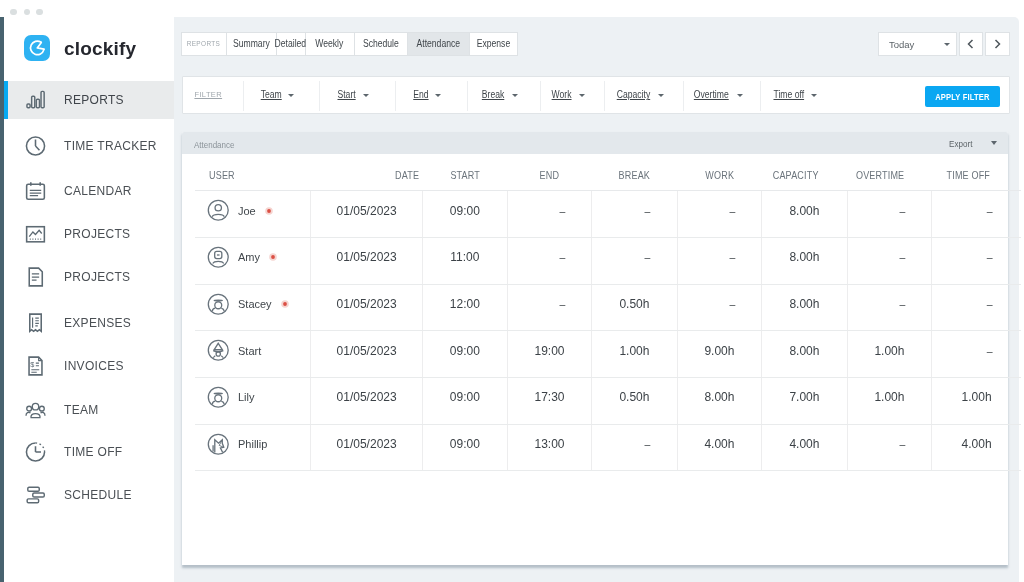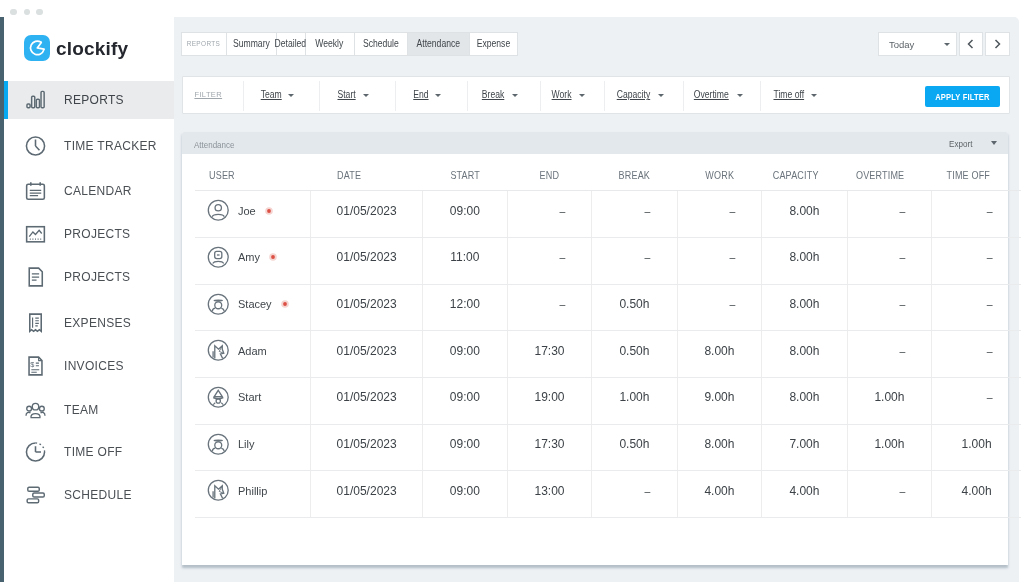--- a/index.html
+++ b/index.html
@@ -6,21 +6,21 @@
 html,body { width:1024px; height:582px; }
 body { font-family:"Liberation Sans",sans-serif; background:#ffffff; position:relative; overflow:hidden; }
 .cx { display:inline-block; transform:scaleX(0.86); }
 
 .dot { position:absolute; top:8.5px; width:6.5px; height:6.5px; border-radius:50%; background:#dadfe0; }
 .winedge { position:absolute; left:0; top:17px; width:3.5px; height:565px; background:#48636f; }
 .sidebar { position:absolute; left:3.5px; top:17px; width:170.5px; height:565px; background:#ffffff; }
 .main { position:absolute; left:174px; top:17px; width:845px; height:565px; background:#edf1f4; border-top-right-radius:5px; }
 
 .logobox { position:absolute; left:24px; top:35px; width:26px; height:26px; border-radius:7px; background:#2eb2f2; }
-.logotext { position:absolute; left:56px; top:37.5px; font-size:19px; font-weight:bold; color:#25272e; letter-spacing:0.2px; }
+.logotext { position:absolute; left:64px; top:37.5px; font-size:19px; font-weight:bold; color:#25272e; letter-spacing:0.2px; }
 
 .mitem { position:absolute; left:0; width:170.5px; height:40px; }
 .mitem .ic { position:absolute; left:23px; top:50%; transform:translateY(-50%); width:25px; height:25px; }
 .mitem .lb { position:absolute; left:64px; top:50%; transform:translateY(-50%); font-size:12px; color:#4a4f54; letter-spacing:0.3px; white-space:nowrap; }
 .active-bg { position:absolute; left:3.5px; top:81px; width:170.5px; height:38px; background:#e9ebec; }
 .active-bar { position:absolute; left:3.5px; top:81px; width:4.5px; height:38px; background:#07aaf2; }
 
 .tabbar { position:absolute; left:180.5px; top:31.5px; height:24px; display:flex; }
 .tab { height:24px; background:#ffffff; border:1px solid #dee2e5; border-left:none; display:flex; align-items:center; justify-content:center; font-size:10px; color:#40464b; }
 .tab.first { border-left:1px solid #dee2e5; font-size:7.5px; color:#a0a7ad; letter-spacing:0.4px; }
@@ -252,21 +252,21 @@
         <col style="width:84.6px">
         <col style="width:85.4px">
         <col style="width:84.6px">
         <col style="width:85.4px">
         <col style="width:84.6px">
         <col style="width:89.2px">
       </colgroup>
     <tbody>
         <tr>
           <th class="u"><span class="cx" style="transform-origin:left center">USER</span></th>
-          <th style="text-align:left;padding-left:26px;"><span class="cx" style="transform-origin:left center">DATE</span></th>
+          <th style="text-align:right;padding-left:26px;"><span class="cx" style="transform-origin:left center">DATE</span></th>
           <th><span class="cx">START</span></th>
           <th><span class="cx">END</span></th>
           <th><span class="cx">BREAK</span></th>
           <th><span class="cx">WORK</span></th>
           <th style="padding-right:17px"><span class="cx">CAPACITY</span></th>
           <th style="padding-right:19px"><span class="cx">OVERTIME</span></th>
           <th style="padding-right:17px"><span class="cx">TIME OFF</span></th>
         </tr>
     <tr>
           <td class="u">
@@ -340,41 +340,20 @@
           <td class="dsh">–</td>
           <td>8.00h</td>
           <td class="dsh">–</td>
           <td class="dsh">–</td>
         </tr>
     <tr>
           <td class="u">
             <div class="ucell">
               <svg width="22.5" height="22.5" viewBox="0 0 24 24" fill="none" stroke="#68737c" stroke-width="1.4">
                 <circle cx="12" cy="12" r="10.6"></circle>
-                <path d="M8.3 20.8 V7.2 L12.3 10.9 L16.3 7.3 L16.3 11 L17.9 15.3 L14.3 15.9 L16.6 20.5"></path>
-                <path d="M16.3 7.3 L13 13.2 L17.9 15.3" stroke-width="1"></path>
-                <path d="M6.5 13 V19.8"></path>
-              </svg>
-              <span class="uname">Adam</span>
-            </div>
-          </td>
-          <td>01/05/2023</td>
-          <td>09:00</td>
-          <td>17:30</td>
-          <td>0.50h</td>
-          <td>8.00h</td>
-          <td>8.00h</td>
-          <td class="dsh">–</td>
-          <td class="dsh">–</td>
-        </tr>
-    <tr>
-          <td class="u">
-            <div class="ucell">
-              <svg width="22.5" height="22.5" viewBox="0 0 24 24" fill="none" stroke="#68737c" stroke-width="1.4">
-                <circle cx="12" cy="12" r="10.6"></circle>
                 <path d="M12 4.6 L16.3 11.3 H7.7 Z"></path>
                 <path d="M7 11.5 c3.3 1.5 6.7 1.5 10 0 l0.7 1.5 c-3.8 1.8 -7.6 1.8 -11.4 0 z" fill="#68737c" stroke="none"></path>
                 <circle cx="12" cy="15.9" r="2.3"></circle>
                 <path d="M6.6 19.8 l2.2 -1.9 M17.4 19.8 l-2.2 -1.9" stroke-width="1.2"></path>
               </svg>
               <span class="uname">Start</span>
             </div>
           </td>
           <td>01/05/2023</td>
           <td>09:00</td>

